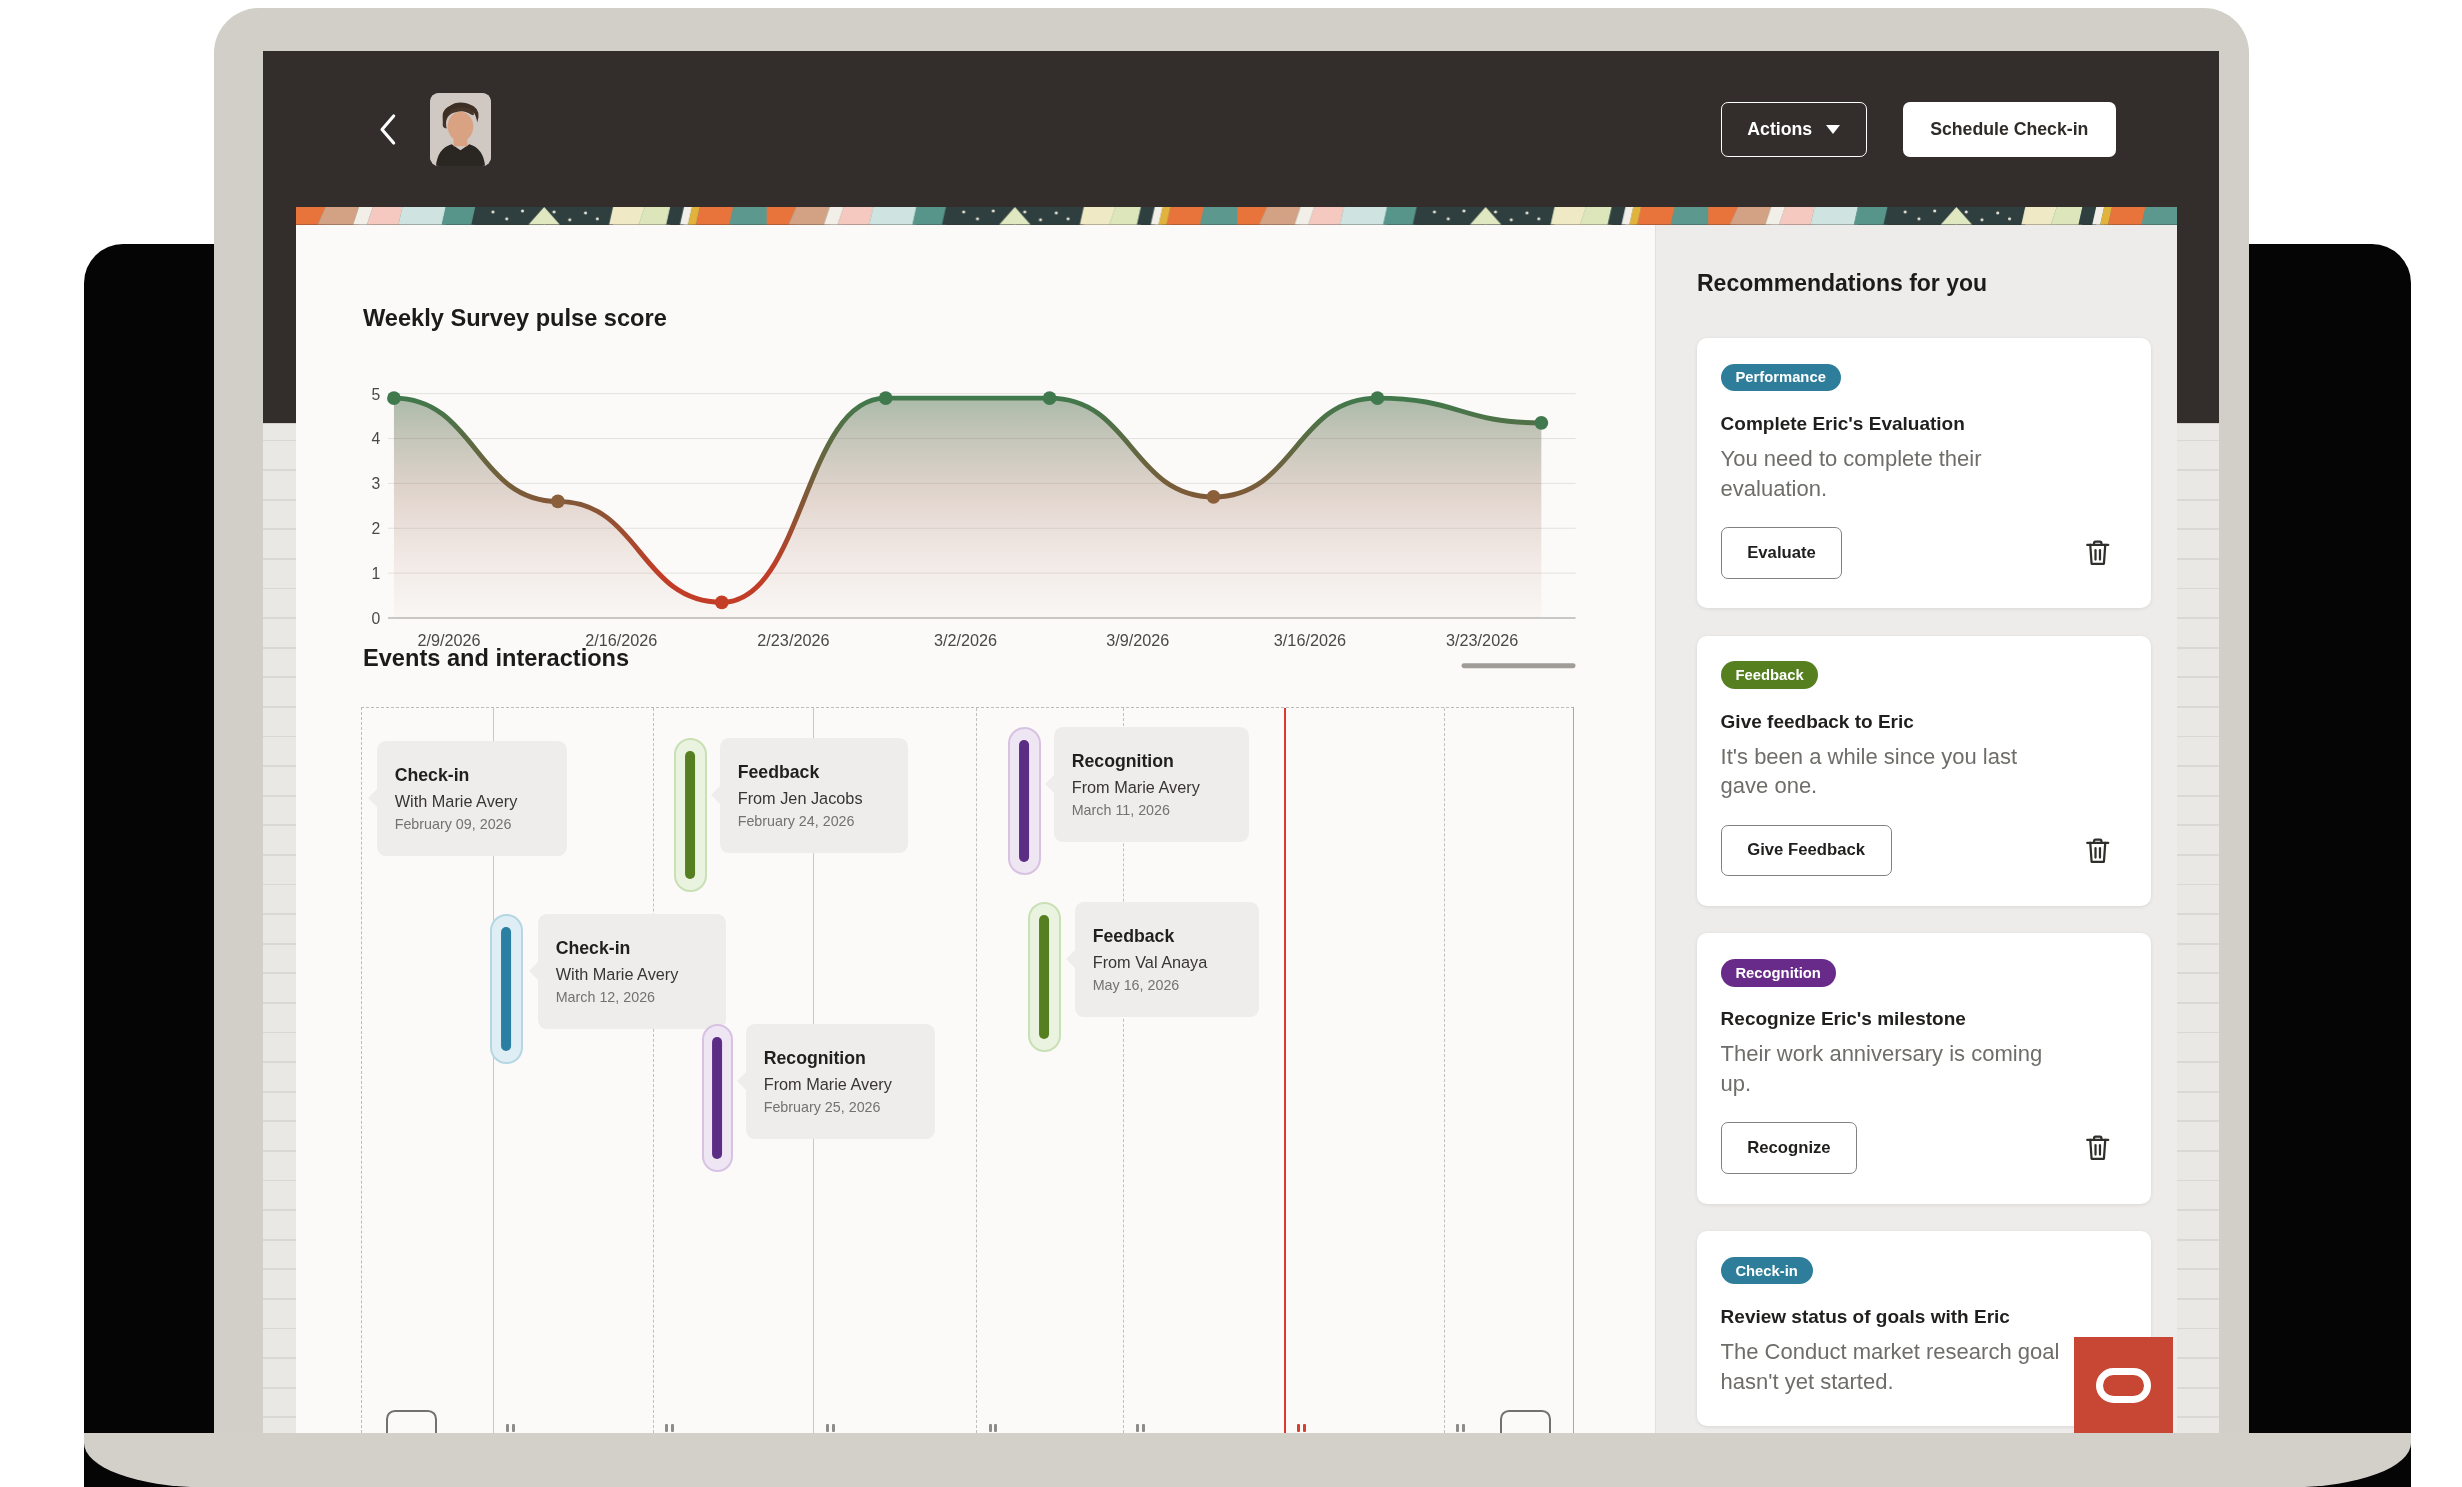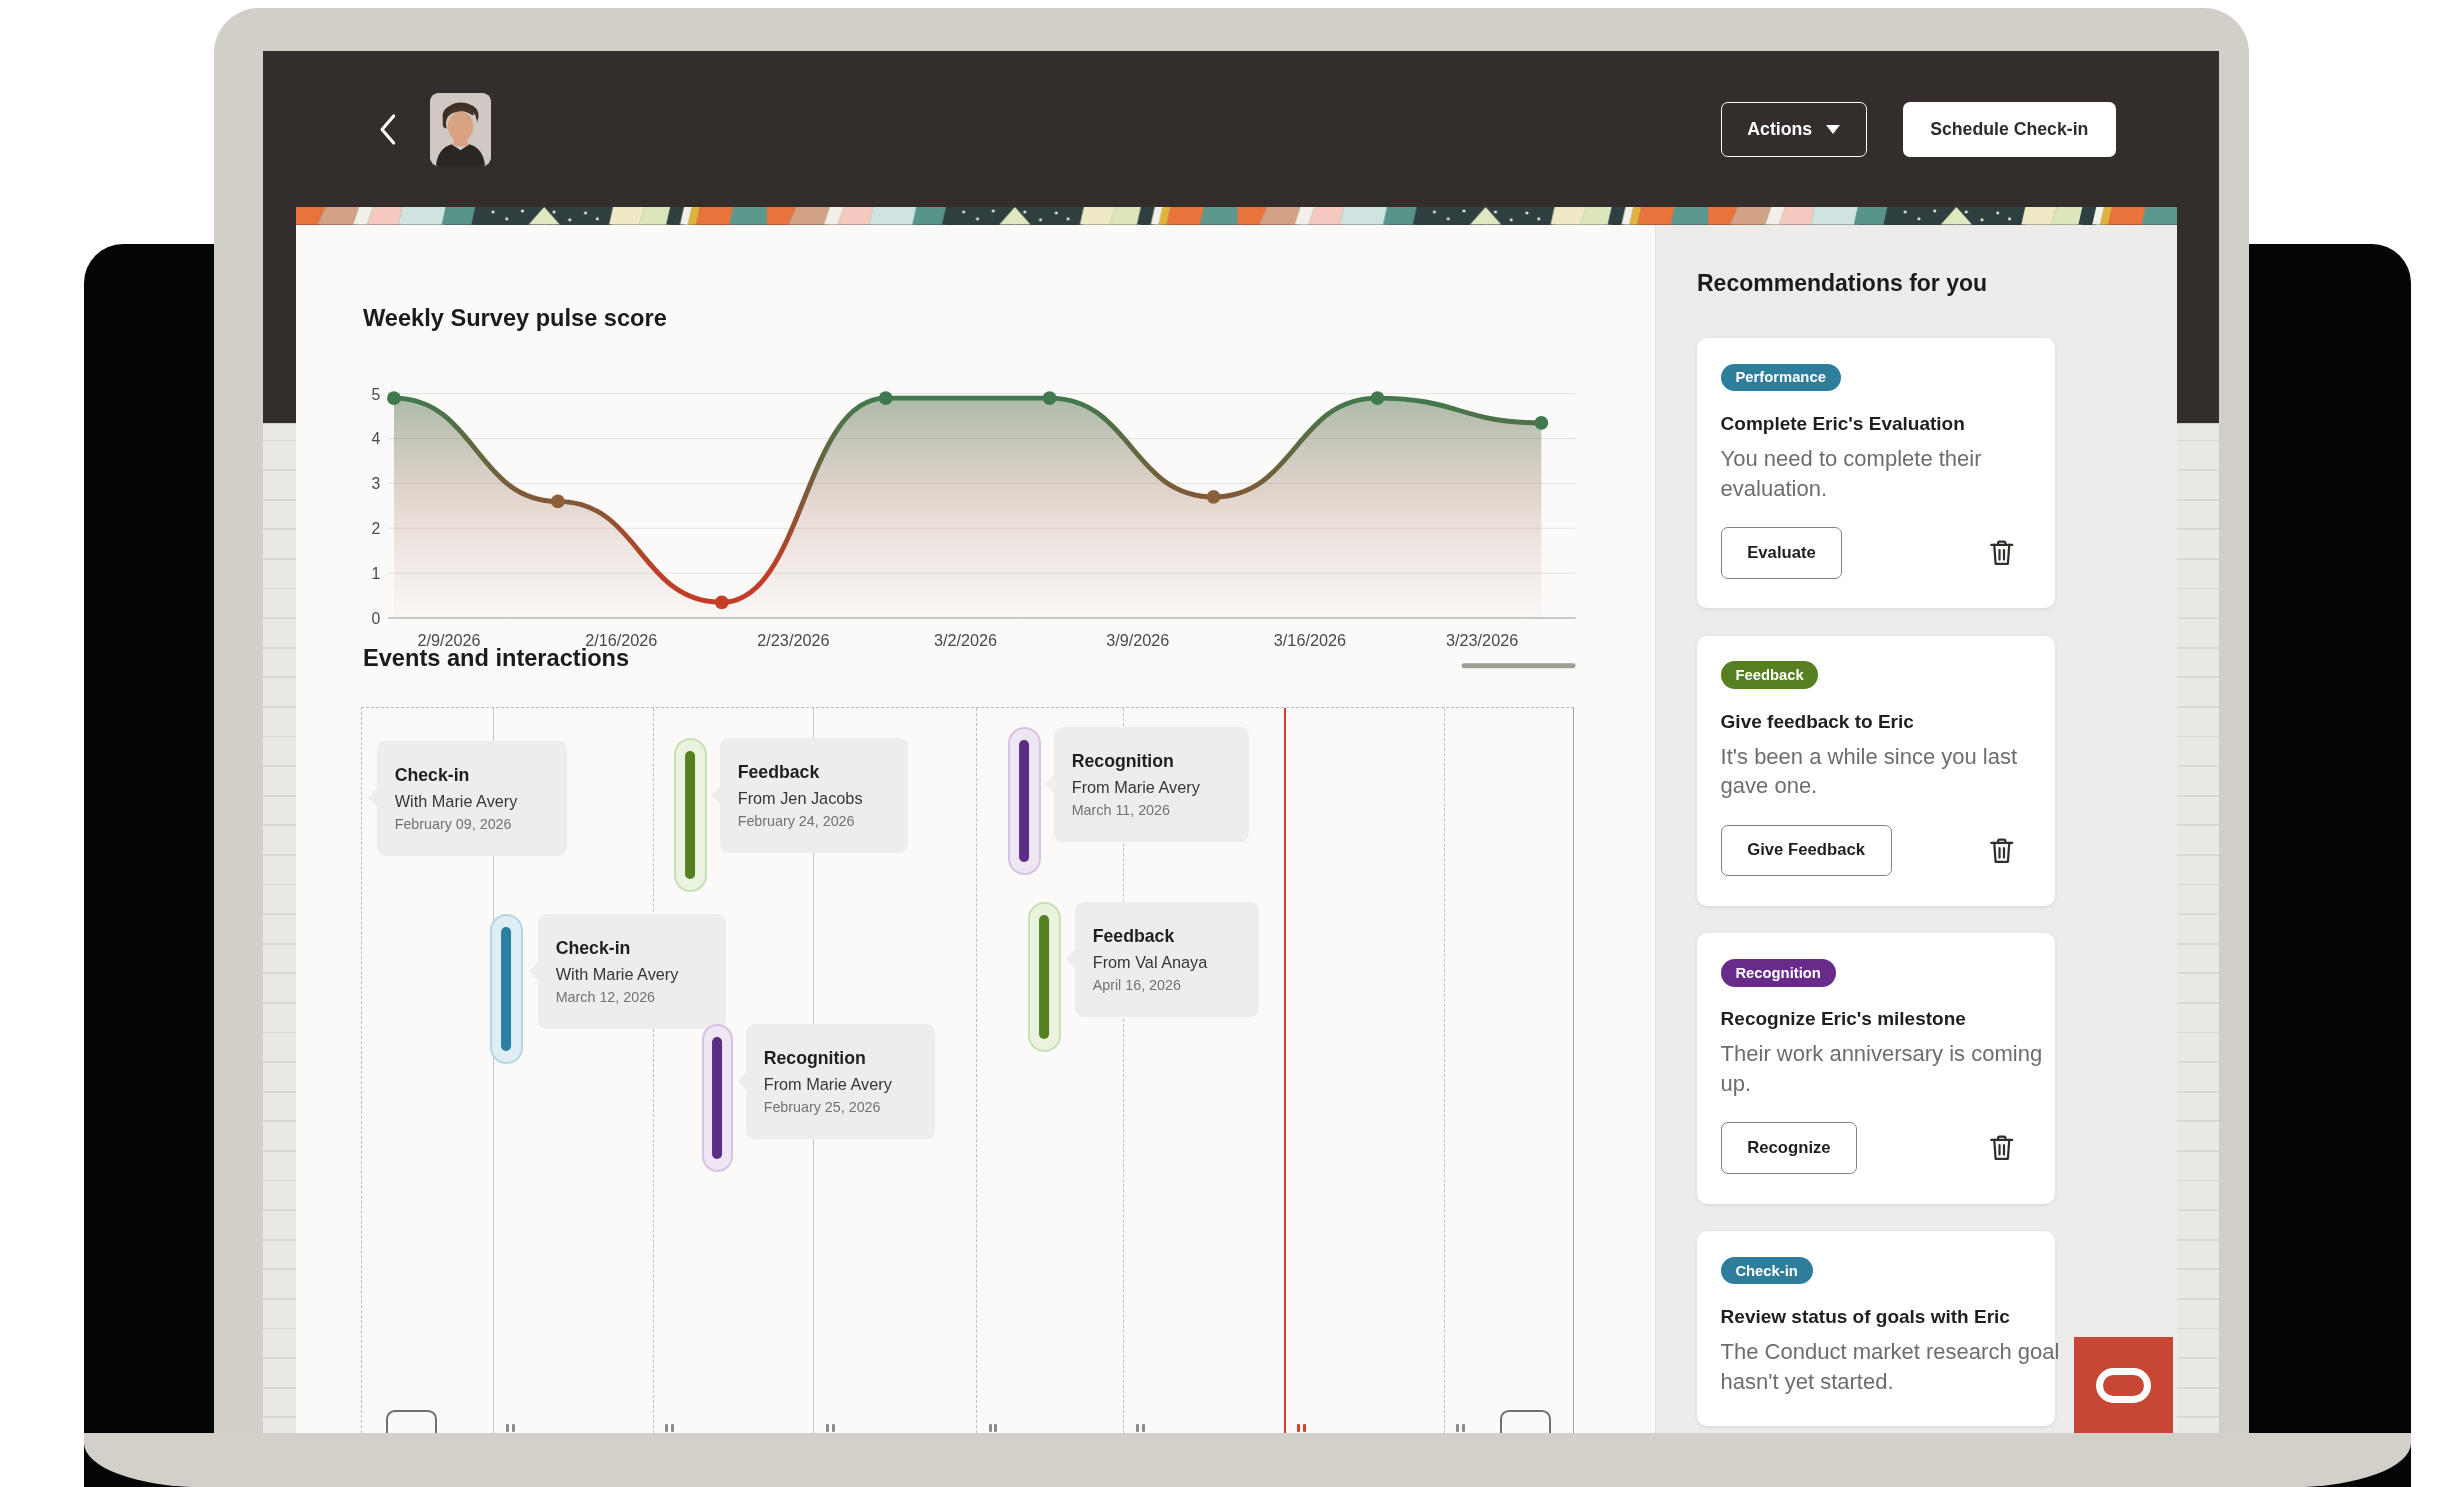--- a/index.html
+++ b/index.html
@@ -57,21 +57,21 @@
   .ev-card:before{content:"";position:absolute;left:-8.9px;top:50%;transform:translateY(-50%);
       border-top:9.9px solid transparent;border-bottom:9.9px solid transparent;border-right:9.9px solid #efedeb;}
   .ev-type{font-size:17.7px;font-weight:bold;color:#201f1e;}
   .ev-person{font-size:16.3px;color:#383633;margin-top:6.9px;}
   .ev-date{font-size:14.3px;color:#73726e;margin-top:4.9px;}
 
   .ev-pill{position:absolute;width:32.5px;border-radius:16.7px;border:2px solid;box-sizing:border-box;}
   .ev-pill .bar{position:absolute;left:50%;transform:translateX(-50%);top:10.8px;bottom:10.8px;width:9.9px;border-radius:4.9px;}
 
   
-  .reco-list{display:flex;flex-direction:column;gap:27.6px;margin-top:41px;width:358px;}
+  .reco-list{display:flex;flex-direction:column;gap:27.6px;margin-top:41px;width:454px;}
   .reco-card{background:#ffffff;border-radius:9.9px;padding:25.6px 27.6px 29.6px 23.6px;box-shadow:0 1px 3.9px rgba(40,38,35,.10);}
   .reco-badge{display:inline-block;color:#fff;font-size:14.8px;font-weight:bold;border-radius:984px;padding:5.9px 14.8px;}
   .reco-title{font-size:19px;font-weight:bold;color:#201f1e;margin-top:21.7px;}
   .reco-desc{font-size:22px;color:#6f6d69;margin-top:8.9px;line-height:1.35;width:350px;}
   .reco-actions{display:flex;align-items:center;justify-content:space-between;margin-top:23.6px;}
   .reco-btn{background:#fff;border:1px solid #83817d;border-radius:6.9px;padding:14.8px 25.6px;font-size:16.7px;
             font-weight:bold;color:#201f1e;cursor:pointer;font-family:inherit;}
   .trash-btn{background:none;border:none;padding:0;cursor:pointer;margin-right:9.9px;display:flex;}
 
   .oracle-logo{left:2074px;top:1337px;width:99px;height:97px;display:flex;align-items:center;justify-content:center;z-index:55;}
@@ -274,21 +274,21 @@
     <div class="ev-person">From Marie Avery</div>
     <div class="ev-date">March 11, 2026</div>
   </div>
 
   <div class="abs ev-pill" style="left: 1028px; top: 902px; height: 150px; background: rgb(233, 243, 224); border-color: rgb(200, 224, 180);">
       <div class="bar" style="background: rgb(85, 127, 32);"></div>
     </div>
   <div class="abs ev-card" style="left:1075px;top:902px;width:184px;">
     <div class="ev-type">Feedback</div>
     <div class="ev-person">From Val Anaya</div>
-    <div class="ev-date">April 16, 2026</div>
+    <div class="ev-date">May 16, 2026</div>
   </div>
 
   <div class="abs sidebar">
     <div class="section-title" style="font-size:23px;">Recommendations for you</div>
     <div class="reco-list">
 
       <div class="reco-card">
         <span class="reco-badge" style="background: rgb(46, 126, 155);">Performance</span>
         <div class="reco-title">Complete Eric's Evaluation</div>
         <div class="reco-desc">You need to complete their evaluation.</div>

